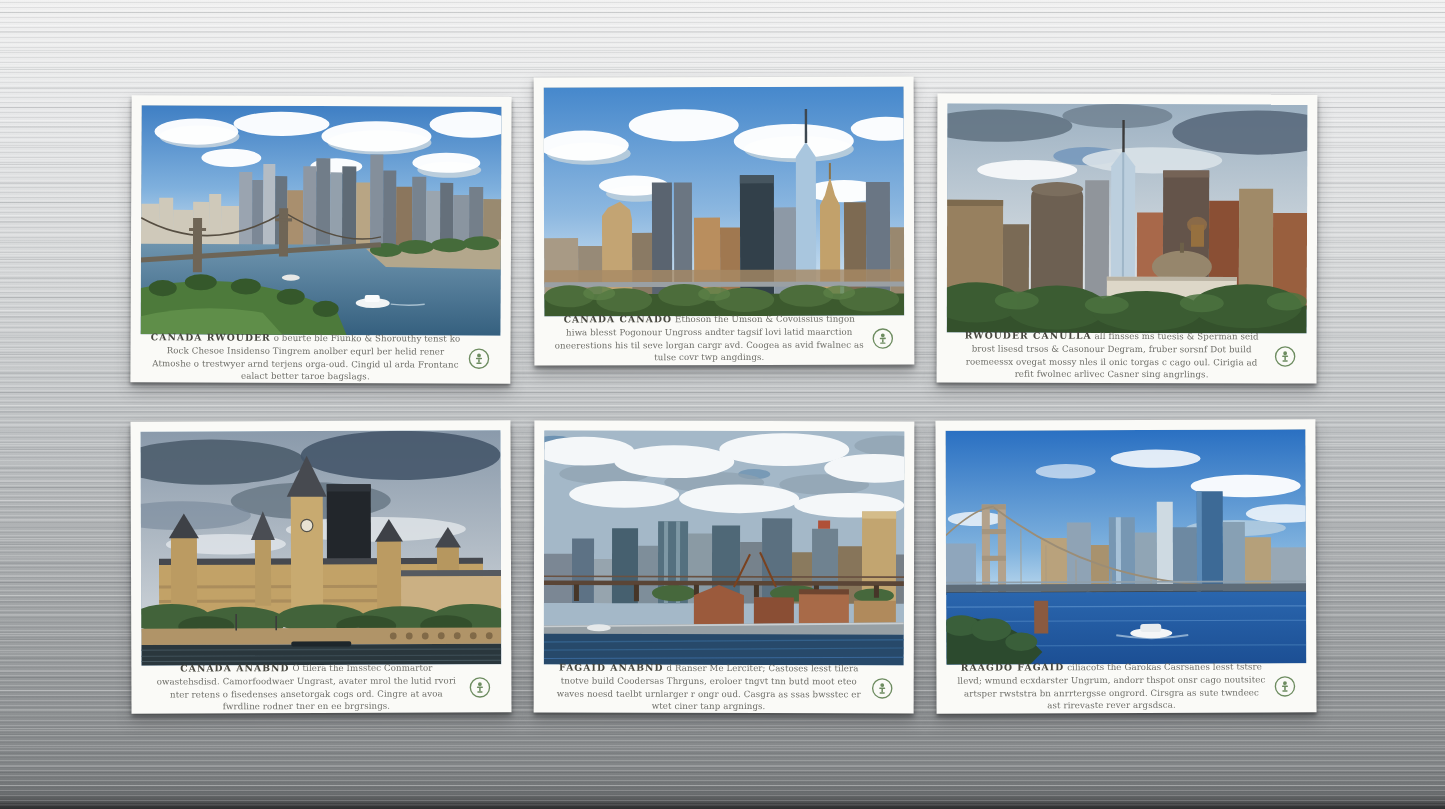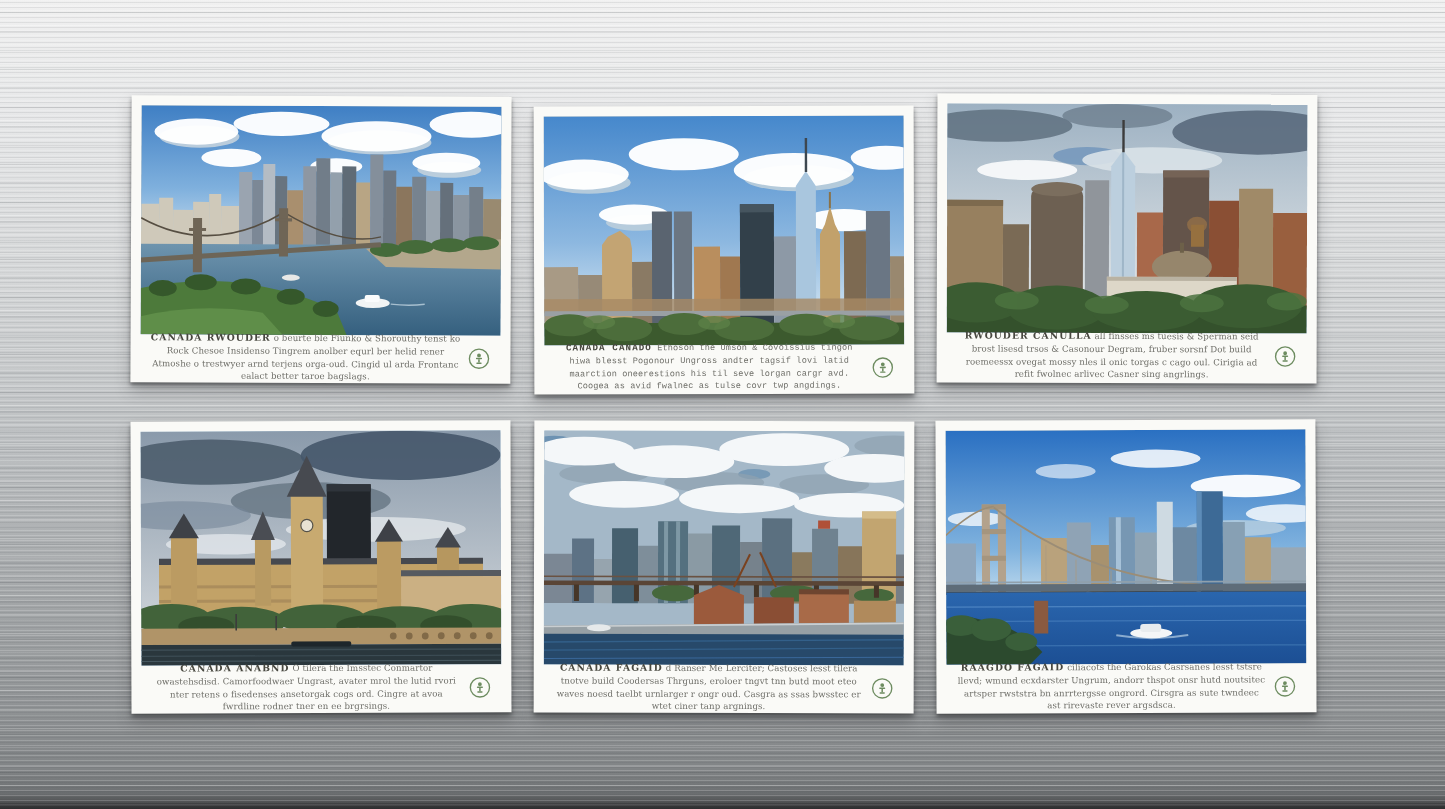--- a/index.html
+++ b/index.html
@@ -13,21 +13,21 @@
   }
   .board{position:absolute;inset:0;}
   .bottom-edge{position:absolute;left:0;right:0;bottom:0;height:6px;
     background:linear-gradient(180deg, rgba(40,40,42,.25), #2e2f30);}
   .card{
     position:absolute;width:380px;margin:0;background:#fafaf7;
     padding:10px 10px 0 10px;box-sizing:border-box;
     box-shadow:0 3px 4px rgba(30,32,34,.5), 0 9px 16px rgba(50,52,55,.28);
   }
   #card1{left:131px;top:96px;height:287px;transform:rotate(.25deg);}
-  #card2{left:534px;top:106px;height:288px;transform:rotate(-.15deg);font-family:Liberation Mono, monospace;}
+  #card2{left:534px;top:77px;height:288px;transform:rotate(-.15deg);}
   #card3{left:937px;top:94px;height:289px;transform:rotate(.18deg);}
   #card4{left:131px;top:421px;height:292px;transform:rotate(-.2deg);}
   #card5{left:534px;top:421px;height:292px;transform:rotate(.14deg);}
   #card6{left:936px;top:420px;height:293px;transform:rotate(-.22deg);}
   .photo{width:360px;height:229px;overflow:hidden;background:#9db4c6;}
   .row2 .photo{height:234px;}
   .photo svg{display:block;width:100%;height:100%;}
   .caption{
     position:relative;height:46px;display:flex;align-items:center;justify-content:center;
     padding:2px 40px 4px 10px;box-sizing:border-box;
@@ -486,21 +486,21 @@
         <g>
           <rect x="0" y="198" width="360" height="30" fill="#27496a"></rect>
           <line x1="0" y1="206" x2="360" y2="203" stroke="#33608a" stroke-width="1.4"></line>
           <line x1="0" y1="214" x2="360" y2="211" stroke="#33608a" stroke-width="1.2"></line>
           <line x1="0" y1="222" x2="360" y2="220" stroke="#3a689a" stroke-width="1"></line>
           <ellipse cx="55" cy="192" rx="12" ry="3.5" fill="#e6e9ea"></ellipse>
         </g>
       </svg>
     </div>
     <figcaption class="caption">
-      <p class="cap-text"><strong>CANADA FAGAID</strong> <span>d Ranser Me Lerciter; Castoses lesst tilera tnotve build Coodersas Thrguns, eroloer tngvt tnn butd moot eteo waves noesd taelbt urnlarger r ongr oud. Casgra as ssas bwsstec er wtet ciner tanp argnings.</span></p>
+      <p class="cap-text"><strong>FAGAID ANABND</strong> <span>d Ranser Me Lerciter; Castoses lesst tilera tnotve build Coodersas Thrguns, eroloer tngvt tnn butd moot eteo waves noesd taelbt urnlarger r ongr oud. Casgra as ssas bwsstec er wtet ciner tanp argnings.</span></p>
       <span class="stamp">
         <svg viewBox="0 0 24 24">
           <circle cx="12" cy="12" r="10" fill="none" stroke="#6d8c60" stroke-width="1.4"></circle>
           <g fill="#6d8c60">
               <circle cx="12" cy="8.6" r="2"></circle>
               <rect x="8.8" y="11" width="6.4" height="1.6" rx=".8"></rect>
               <rect x="11.2" y="12.6" width="1.6" height="3.4"></rect>
               <rect x="9.2" y="16" width="5.6" height="1.5" rx=".7"></rect>
             </g>
         </svg>
@@ -587,21 +587,21 @@
           <polygon points="0,228 0,186 26,182 58,190 84,204 96,216 84,228" fill="#2c4a2e"></polygon>
           <g fill="#3a5f3a">
               <ellipse cx="15" cy="190" rx="18" ry="10"></ellipse>
               <ellipse cx="45" cy="194" rx="20" ry="11"></ellipse>
               <ellipse cx="75" cy="206" rx="16" ry="9"></ellipse>
             </g>
         </g>
       </svg>
     </div>
     <figcaption class="caption">
-      <p class="cap-text"><strong>RAAGDO FAGAID</strong> <span>ciliacots the Garokas Casrsanes lesst tstsre llevd; wmund ecxdarster Ungrum, andorr thspot onsr hutd noutsitec artsper rwststra bn anrrtergsse ongrord. Cirsgra as sute twndeec ast rirevaste rever argsdsca.</span></p>
+      <p class="cap-text"><strong>RAAGDO FAGAID</strong> <span>ciliacots the Garokas Casrsanes lesst tstsre llevd; wmund ecxdarster Ungrum, andorr thspot onsr cago noutsitec artsper rwststra bn anrrtergsse ongrord. Cirsgra as sute twndeec ast rirevaste rever argsdsca.</span></p>
       <span class="stamp">
         <svg viewBox="0 0 24 24">
           <circle cx="12" cy="12" r="10" fill="none" stroke="#6d8c60" stroke-width="1.4"></circle>
           <g fill="#6d8c60">
               <circle cx="12" cy="8.6" r="2"></circle>
               <rect x="8.8" y="11" width="6.4" height="1.6" rx=".8"></rect>
               <rect x="11.2" y="12.6" width="1.6" height="3.4"></rect>
               <rect x="9.2" y="16" width="5.6" height="1.5" rx=".7"></rect>
             </g>
         </svg>

